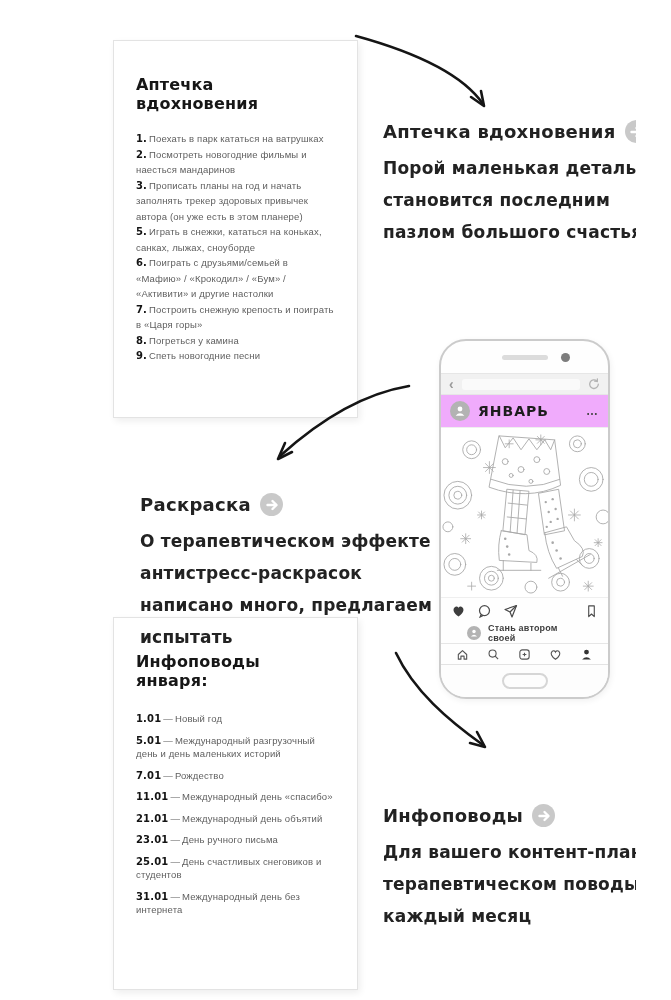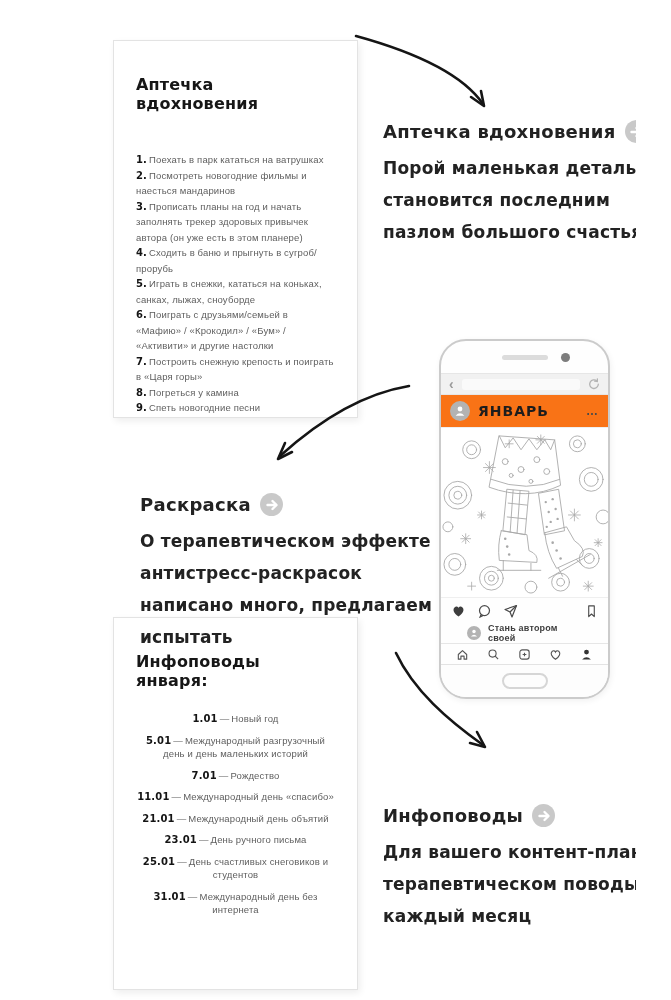--- a/index.html
+++ b/index.html
@@ -17,27 +17,27 @@
     border:1px solid #e3e3e3;
     box-shadow:2px 3px 7px rgba(0,0,0,0.07);
     padding:34px 22px 0 22px;
   }
   .card1 { left:78px; top:40px;  width:245px; height:378px; }
   .card2 { left:78px; top:617px; width:245px; height:373px; }
   .card h2 {
     font-family:"DejaVu Sans", sans-serif;
     font-size:16px; font-weight:bold; color:#161616; letter-spacing:.2px;
   }
-  .list { margin-top:39px; font-size:9.5px; line-height:15.5px; color:#5e5e5e; letter-spacing:.15px; }
+  .list { margin-top:18px; font-size:9.5px; line-height:15.5px; color:#5e5e5e; letter-spacing:.15px; }
   .li .num {
     font-family:"DejaVu Sans", sans-serif; font-weight:bold;
     color:#141414; font-size:10px; margin-right:2px;
   }
   .list2 { margin-top:22px; font-size:9.5px; line-height:13.5px; color:#5e5e5e; letter-spacing:.15px; }
-  .li2 { margin-bottom:8px;text-align:center; }
+  .li2 { margin-bottom:8px; }
   .li2 .date {
     font-family:"DejaVu Sans", sans-serif; font-weight:bold;
     color:#141414; font-size:10px;
   }
   .li2 .dash { margin:0 2px; color:#7a7a7a; }
 
   
   .note { position:absolute; z-index:2; }
   .note1 { left:348px; top:120px; width:305px; }
   .note2 { left:105px; top:493px; width:308px; }
@@ -76,21 +76,21 @@
   }
   .navbar {
     height:22px; flex:0 0 auto; background:#f1f1f1;
     border-top:1px solid #e6e6e6; border-bottom:1px solid #e6e6e6;
     display:flex; align-items:center; padding:0 8px;
   }
   .back { color:#9a9a9a; font-size:14px; line-height:1; font-weight:bold; }
   .urlfield { flex:1; height:11px; margin:0 8px; background:#fafafa; border-radius:3px; }
   .post-header {
     height:32px; flex:0 0 auto; display:flex; align-items:center;
-    padding:0 9px; background:#f97316;
+    padding:0 9px; background:#f0abfc;
   }
   .avatar {
     width:20px; height:20px; border-radius:50%; background:#b3b3b3;
     display:inline-flex; align-items:center; justify-content:center; flex:0 0 auto;
   }
   .avatar.small { width:14px; height:14px; }
   .post-title {
     font-family:"DejaVu Sans", sans-serif; font-weight:bold;
     font-size:14px; letter-spacing:1px; color:#1d1d1d; margin-left:8px;
   }
@@ -148,23 +148,20 @@
         </div>
 
         <div class="li">
           <b class="num">2.</b><span>Посмотреть новогодние фильмы и наесться мандаринов</span>
         </div>
 
         <div class="li">
           <b class="num">3.</b><span>Прописать планы на год и начать заполнять трекер здоровых привычек автора (он уже есть в этом планере)</span>
         </div>
 
-        <div class="li">
-          <b class="num">4.</b><span>Сходить в баню и прыгнуть в сугроб/ прорубь</span>
-        </div>
 
         <div class="li">
           <b class="num">5.</b><span>Играть в снежки, кататься на коньках, санках, лыжах, сноуборде</span>
         </div>
 
         <div class="li">
           <b class="num">6.</b><span>Поиграть с друзьями/семьей в «Мафию» / «Крокодил» / «Бум» / «Активити» и другие настолки</span>
         </div>
 
         <div class="li">

